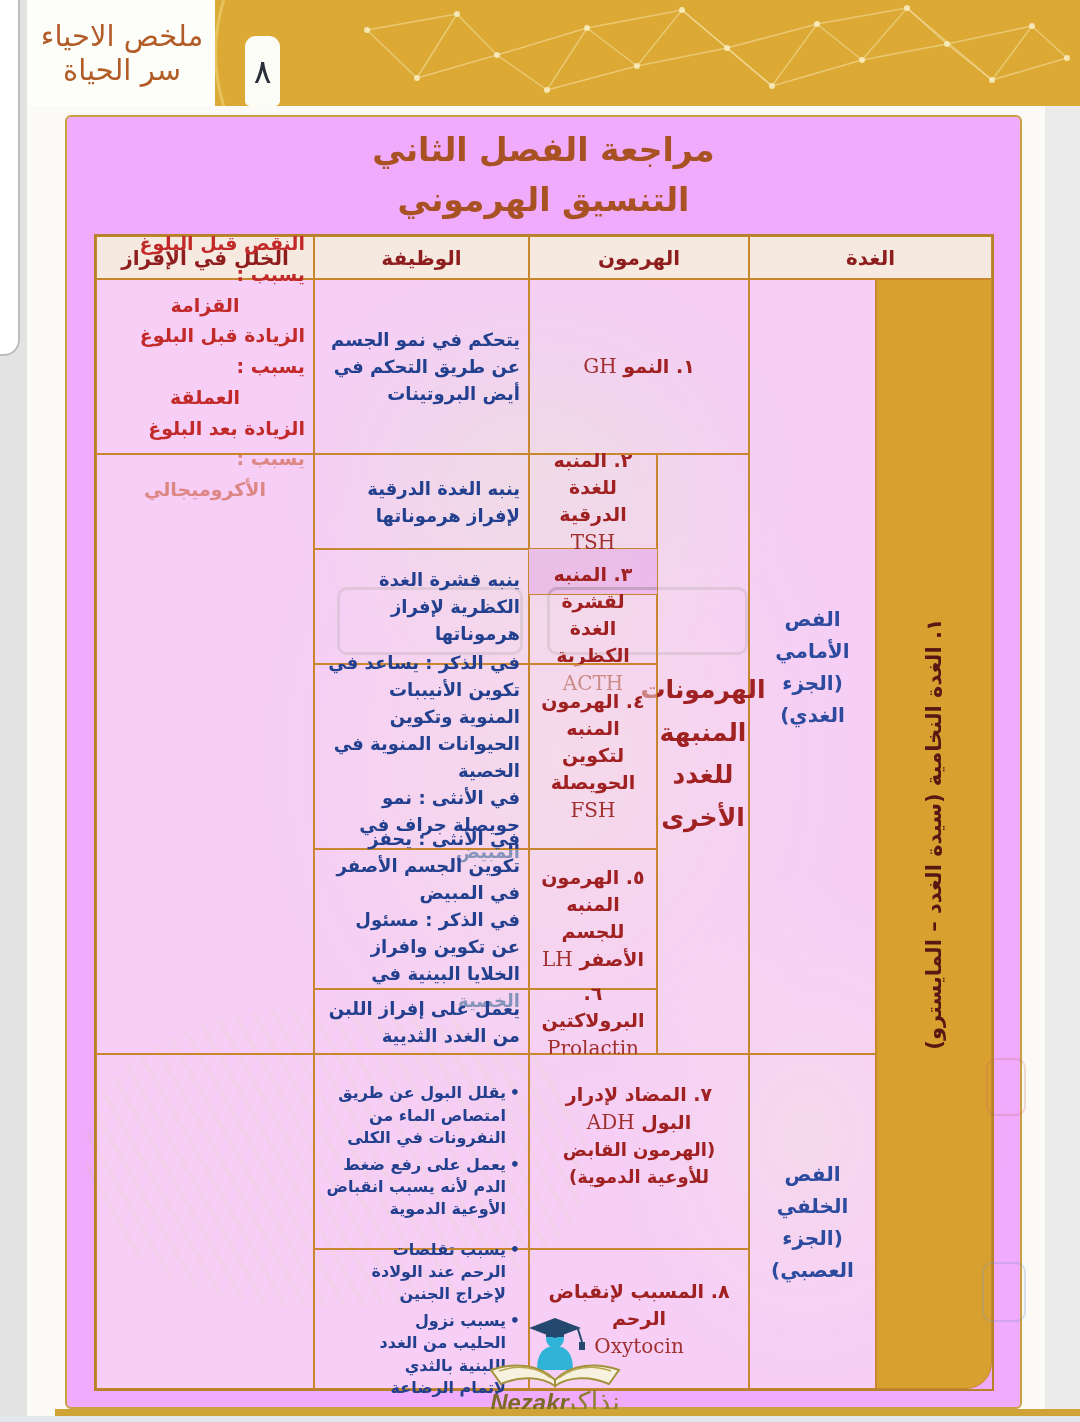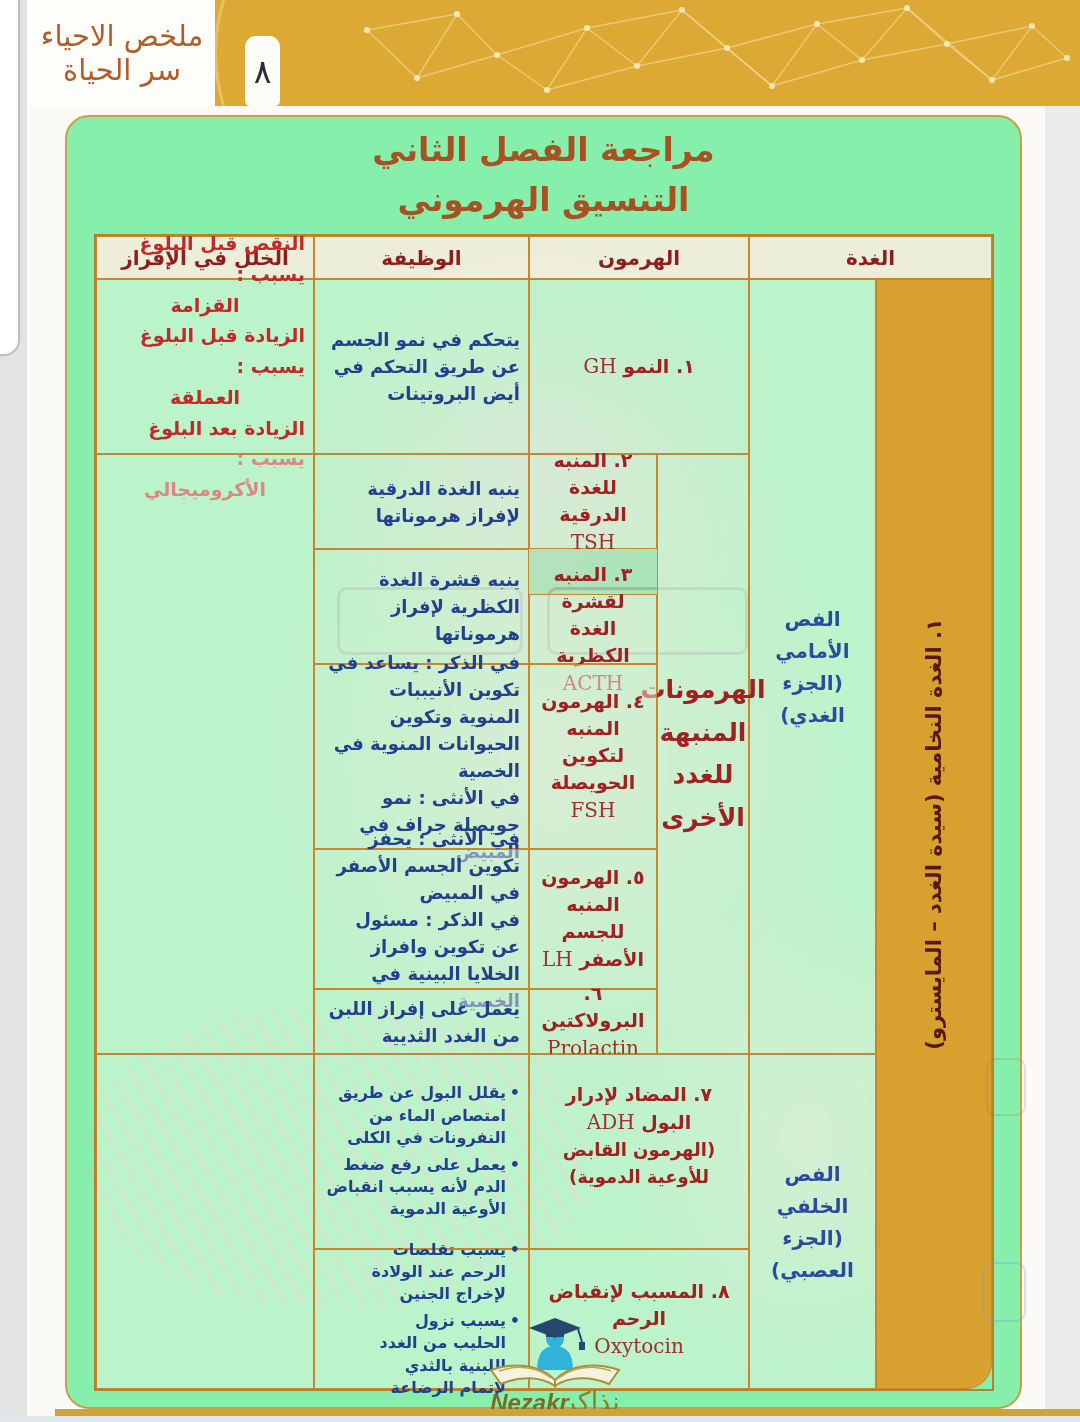--- a/index.html
+++ b/index.html
@@ -12,22 +12,22 @@
              border:2px solid #bdbdbd;border-radius:16px;}
   
   .banner{position:absolute;left:27px;top:0;width:1053px;height:106px;background:#dcaa34;overflow:hidden;}
   .banner-panel{position:absolute;left:0;top:0;width:188px;height:106px;background:#fdfdfa;}
   .banner-title{position:absolute;left:4px;top:0;width:182px;height:106px;display:flex;align-items:center;justify-content:center;
                 font-size:29px;font-weight:normal;color:#b25c27;text-align:center;direction:rtl;}
   .page-tab{position:absolute;left:218px;top:36px;width:35px;height:70px;background:#fcfcf7;
             border-radius:11px 11px 5px 5px;display:flex;align-items:center;justify-content:center;
             font-size:33px;color:#2a2f38;}
   
-  .review-box{position:absolute;left:65px;top:115px;width:953px;height:1290px;background:#86efac;
-              border:2.5px solid #c9a145;border-radius:24px;overflow:hidden;}
+  .review-box{position:absolute;left:65px;top:115px;width:953px;height:1290px;background:#f0abfc;
+              border:2.5px solid #c9a145;border-radius:6px;overflow:hidden;}
   .review-title{position:absolute;left:0;width:100%;text-align:center;font-size:33px;font-weight:bold;
                 color:#a85123;direction:rtl;}
   .rt1{top:13px;} .rt2{top:63px;}
   
   .photo{position:absolute;left:0;top:0;width:953px;height:1290px;pointer-events:none;}
   .ph{position:absolute;border-radius:50%;}
   .ph-hair{left:210px;top:140px;width:520px;height:420px;background:radial-gradient(closest-side,rgba(214,208,202,.55),rgba(214,208,202,0));}
   .ph-face{left:180px;top:250px;width:620px;height:780px;background:radial-gradient(closest-side,rgba(238,216,207,.5),rgba(238,216,207,0));}
   .ph-glass1{left:270px;top:470px;width:180px;height:62px;border:3px solid rgba(92,82,82,.25);border-radius:10px;}
   .ph-glass2{left:480px;top:470px;width:195px;height:62px;border:3px solid rgba(92,82,82,.25);border-radius:10px;}

